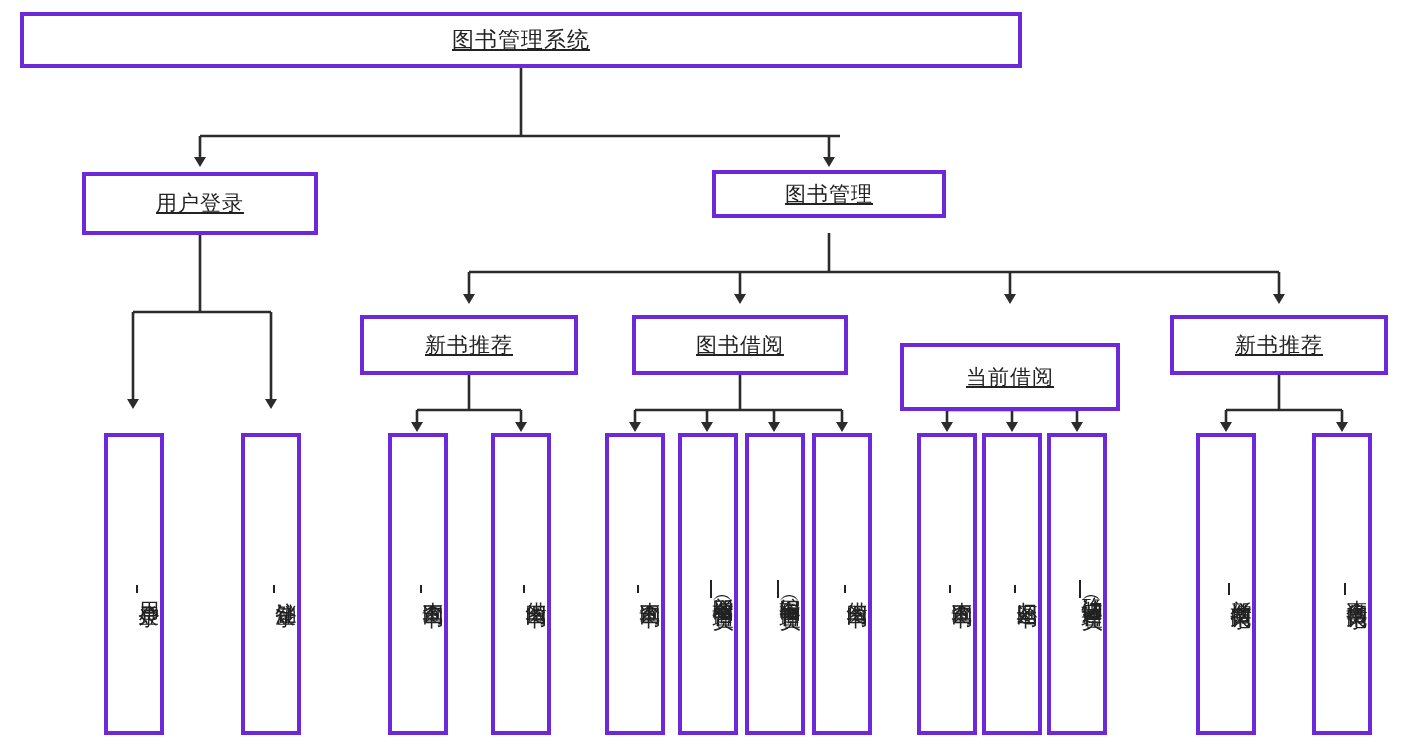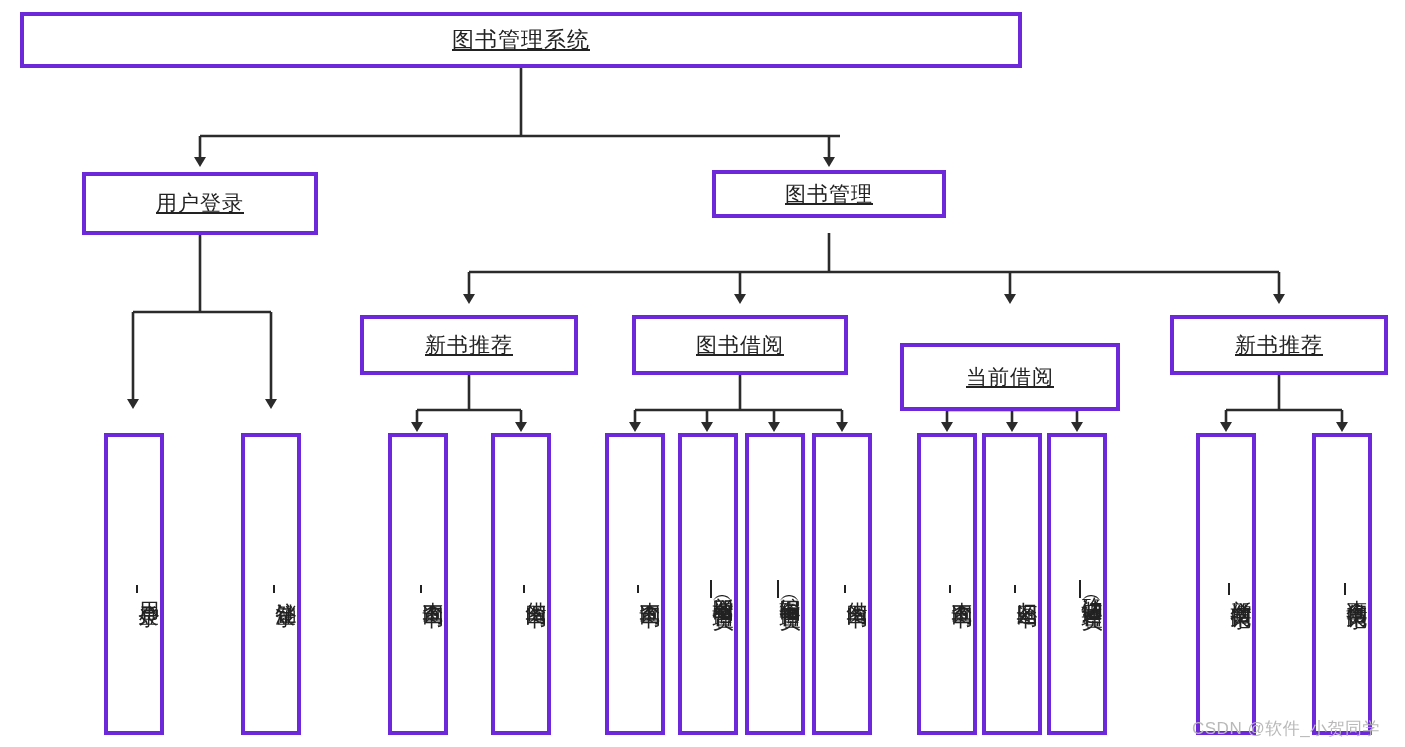--- a/index.html
+++ b/index.html
@@ -183,15 +183,14 @@
     <span class="vtext">确认归还（管理员）</span>
   </div>
 
   <div class="node leaf" style="left:1196px;top:433px;width:60px;height:302px;">
     <span class="vtext">新增借阅记录</span>
   </div>
   <div class="node leaf" style="left:1312px;top:433px;width:60px;height:302px;">
     <span class="vtext">查询借阅记录</span>
   </div>
 
-  <div class="watermark" style="left:1192px;top:717px;">CSDN @软件_小贺同学</div>
 
 </div>
 
 </body></html>

